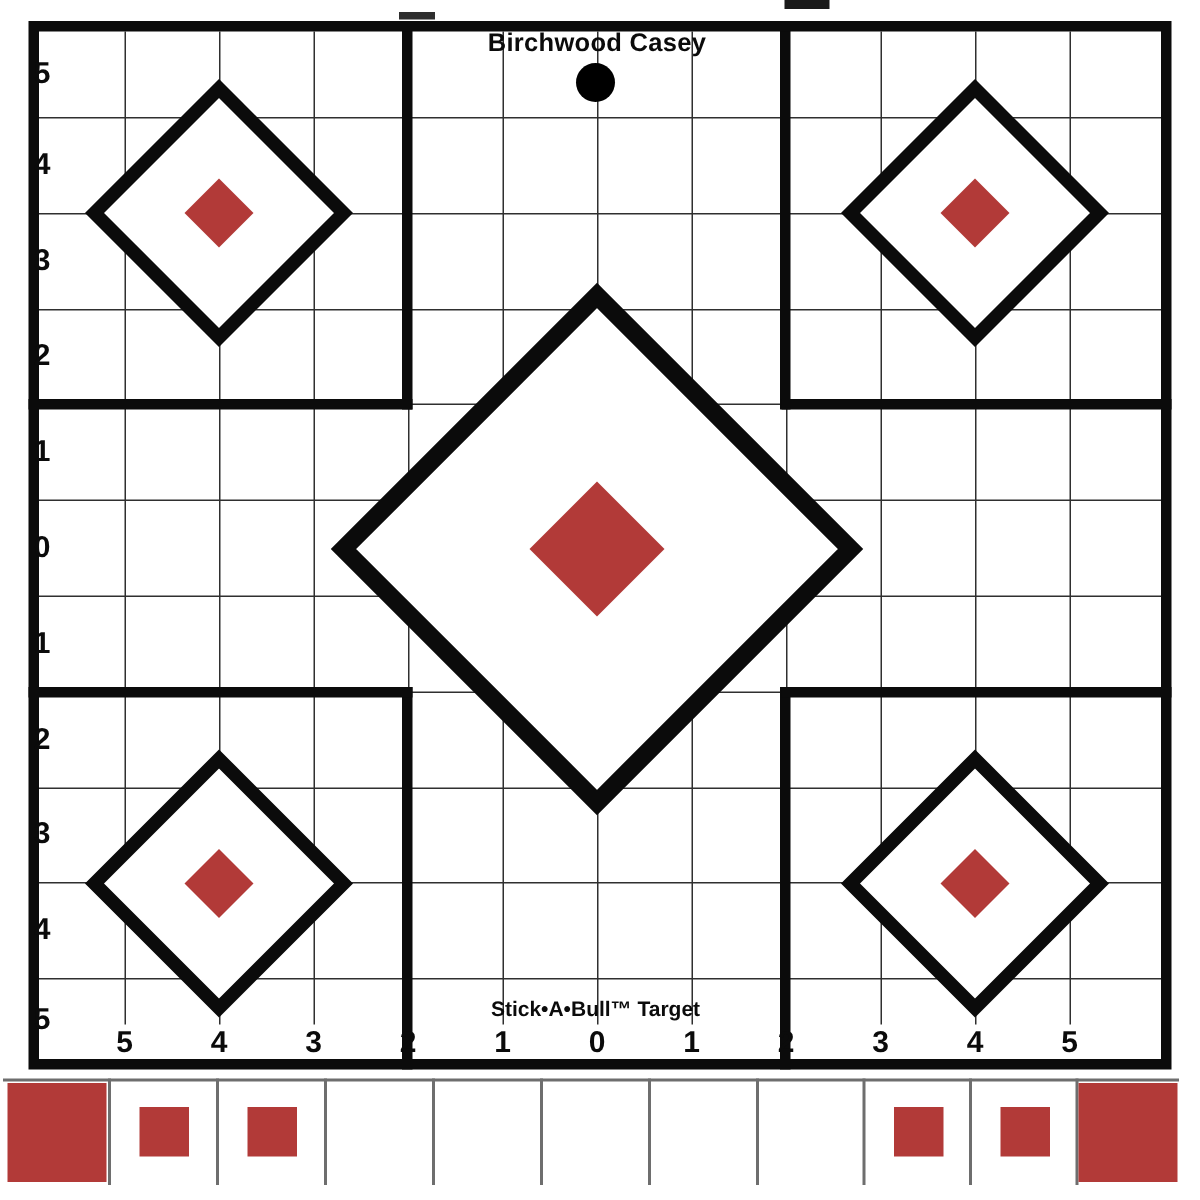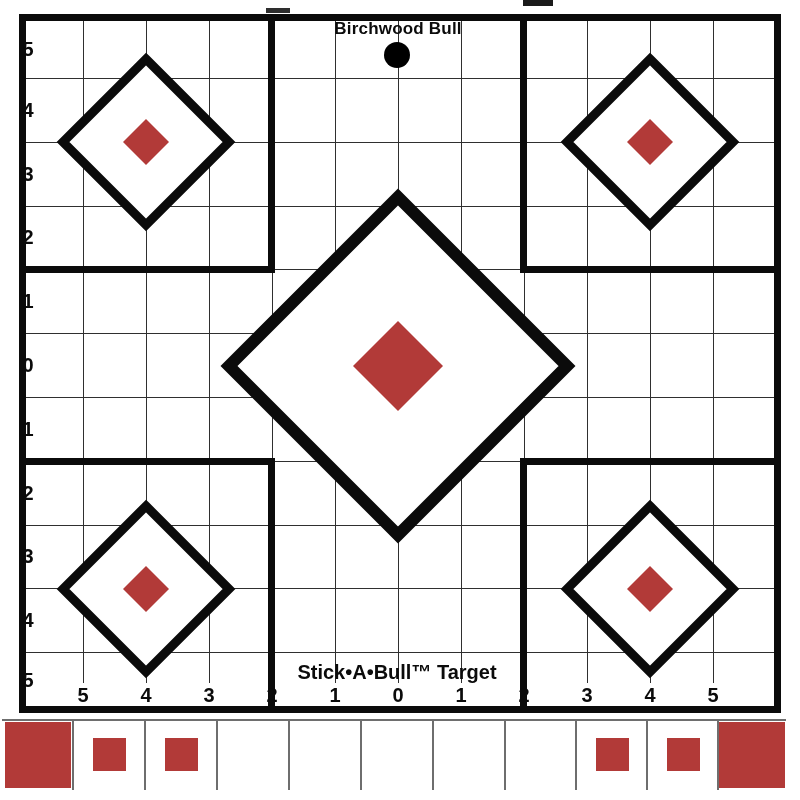--- a/index.html
+++ b/index.html
@@ -8,21 +8,21 @@
   .gl{position:absolute;background:var(--grid,#2f2f2f);}
   .tk{position:absolute;background:var(--line,#0b0b0b);}
   #outer-border{position:absolute;left:19px;top:14px;width:762px;height:699px;
                 border:7px solid var(--line,#0b0b0b);box-sizing:border-box;}
   #diamond-layer{position:absolute;left:0;top:0;}
   .lbl{position:absolute;font-size:20px;line-height:22px;text-align:center;}
   .brand{position:absolute;left:298px;top:19px;width:200px;text-align:center;
          font-size:17px;line-height:20px;letter-spacing:.2px;}
   .aim-dot{position:absolute;left:384px;top:42px;width:26px;height:26px;border-radius:50%;background:#000;}
   .product{position:absolute;left:297px;top:662px;width:200px;text-align:center;
-           font-size:20px;line-height:20px;}
+           font-size:14px;line-height:20px;}
   .sline{position:absolute;background:var(--stripline,#6e6e6e);}
   .sq{position:absolute;background:var(--red,#b23a38);}
   .mark{position:absolute;background:#1a1a1a;}
   .m1{left:266px;top:8px;width:24px;height:5px;background:#2e2e2e;}
   .m2{left:523px;top:0;width:30px;height:6px;}
 </style>
 </head>
 <body>
 
 <div id="stage">
@@ -89,21 +89,21 @@
       <div class="lbl" style="left: 194px; top: 684px; width: 30px; position: absolute;">3</div>
       <div class="lbl" style="left: 257px; top: 684px; width: 30px; position: absolute;">2</div>
       <div class="lbl" style="left: 320px; top: 684px; width: 30px; position: absolute;">1</div>
       <div class="lbl" style="left: 383px; top: 684px; width: 30px; position: absolute;">0</div>
       <div class="lbl" style="left: 446px; top: 684px; width: 30px; position: absolute;">1</div>
       <div class="lbl" style="left: 509px; top: 684px; width: 30px; position: absolute;">2</div>
       <div class="lbl" style="left: 572px; top: 684px; width: 30px; position: absolute;">3</div>
       <div class="lbl" style="left: 635px; top: 684px; width: 30px; position: absolute;">4</div>
       <div class="lbl" style="left: 698px; top: 684px; width: 30px; position: absolute;">5</div>
     </div>
-  <div class="brand">Birchwood Bull</div>
+  <div class="brand">Birchwood Casey</div>
   <div class="aim-dot"></div>
   <div class="product">Stick•A•Bull™ Target</div>
   <div id="strip">
       <div class="sline" style="left: 2px; top: 719px; width: 784px; height: 2px; position: absolute;"></div>
       <div class="sline" style="left: 72px; top: 719px; width: 2px; height: 71px; position: absolute;"></div>
       <div class="sline" style="left: 144px; top: 719px; width: 2px; height: 71px; position: absolute;"></div>
       <div class="sline" style="left: 216px; top: 719px; width: 2px; height: 71px; position: absolute;"></div>
       <div class="sline" style="left: 288px; top: 719px; width: 2px; height: 71px; position: absolute;"></div>
       <div class="sline" style="left: 360px; top: 719px; width: 2px; height: 71px; position: absolute;"></div>
       <div class="sline" style="left: 432px; top: 719px; width: 2px; height: 71px; position: absolute;"></div>

